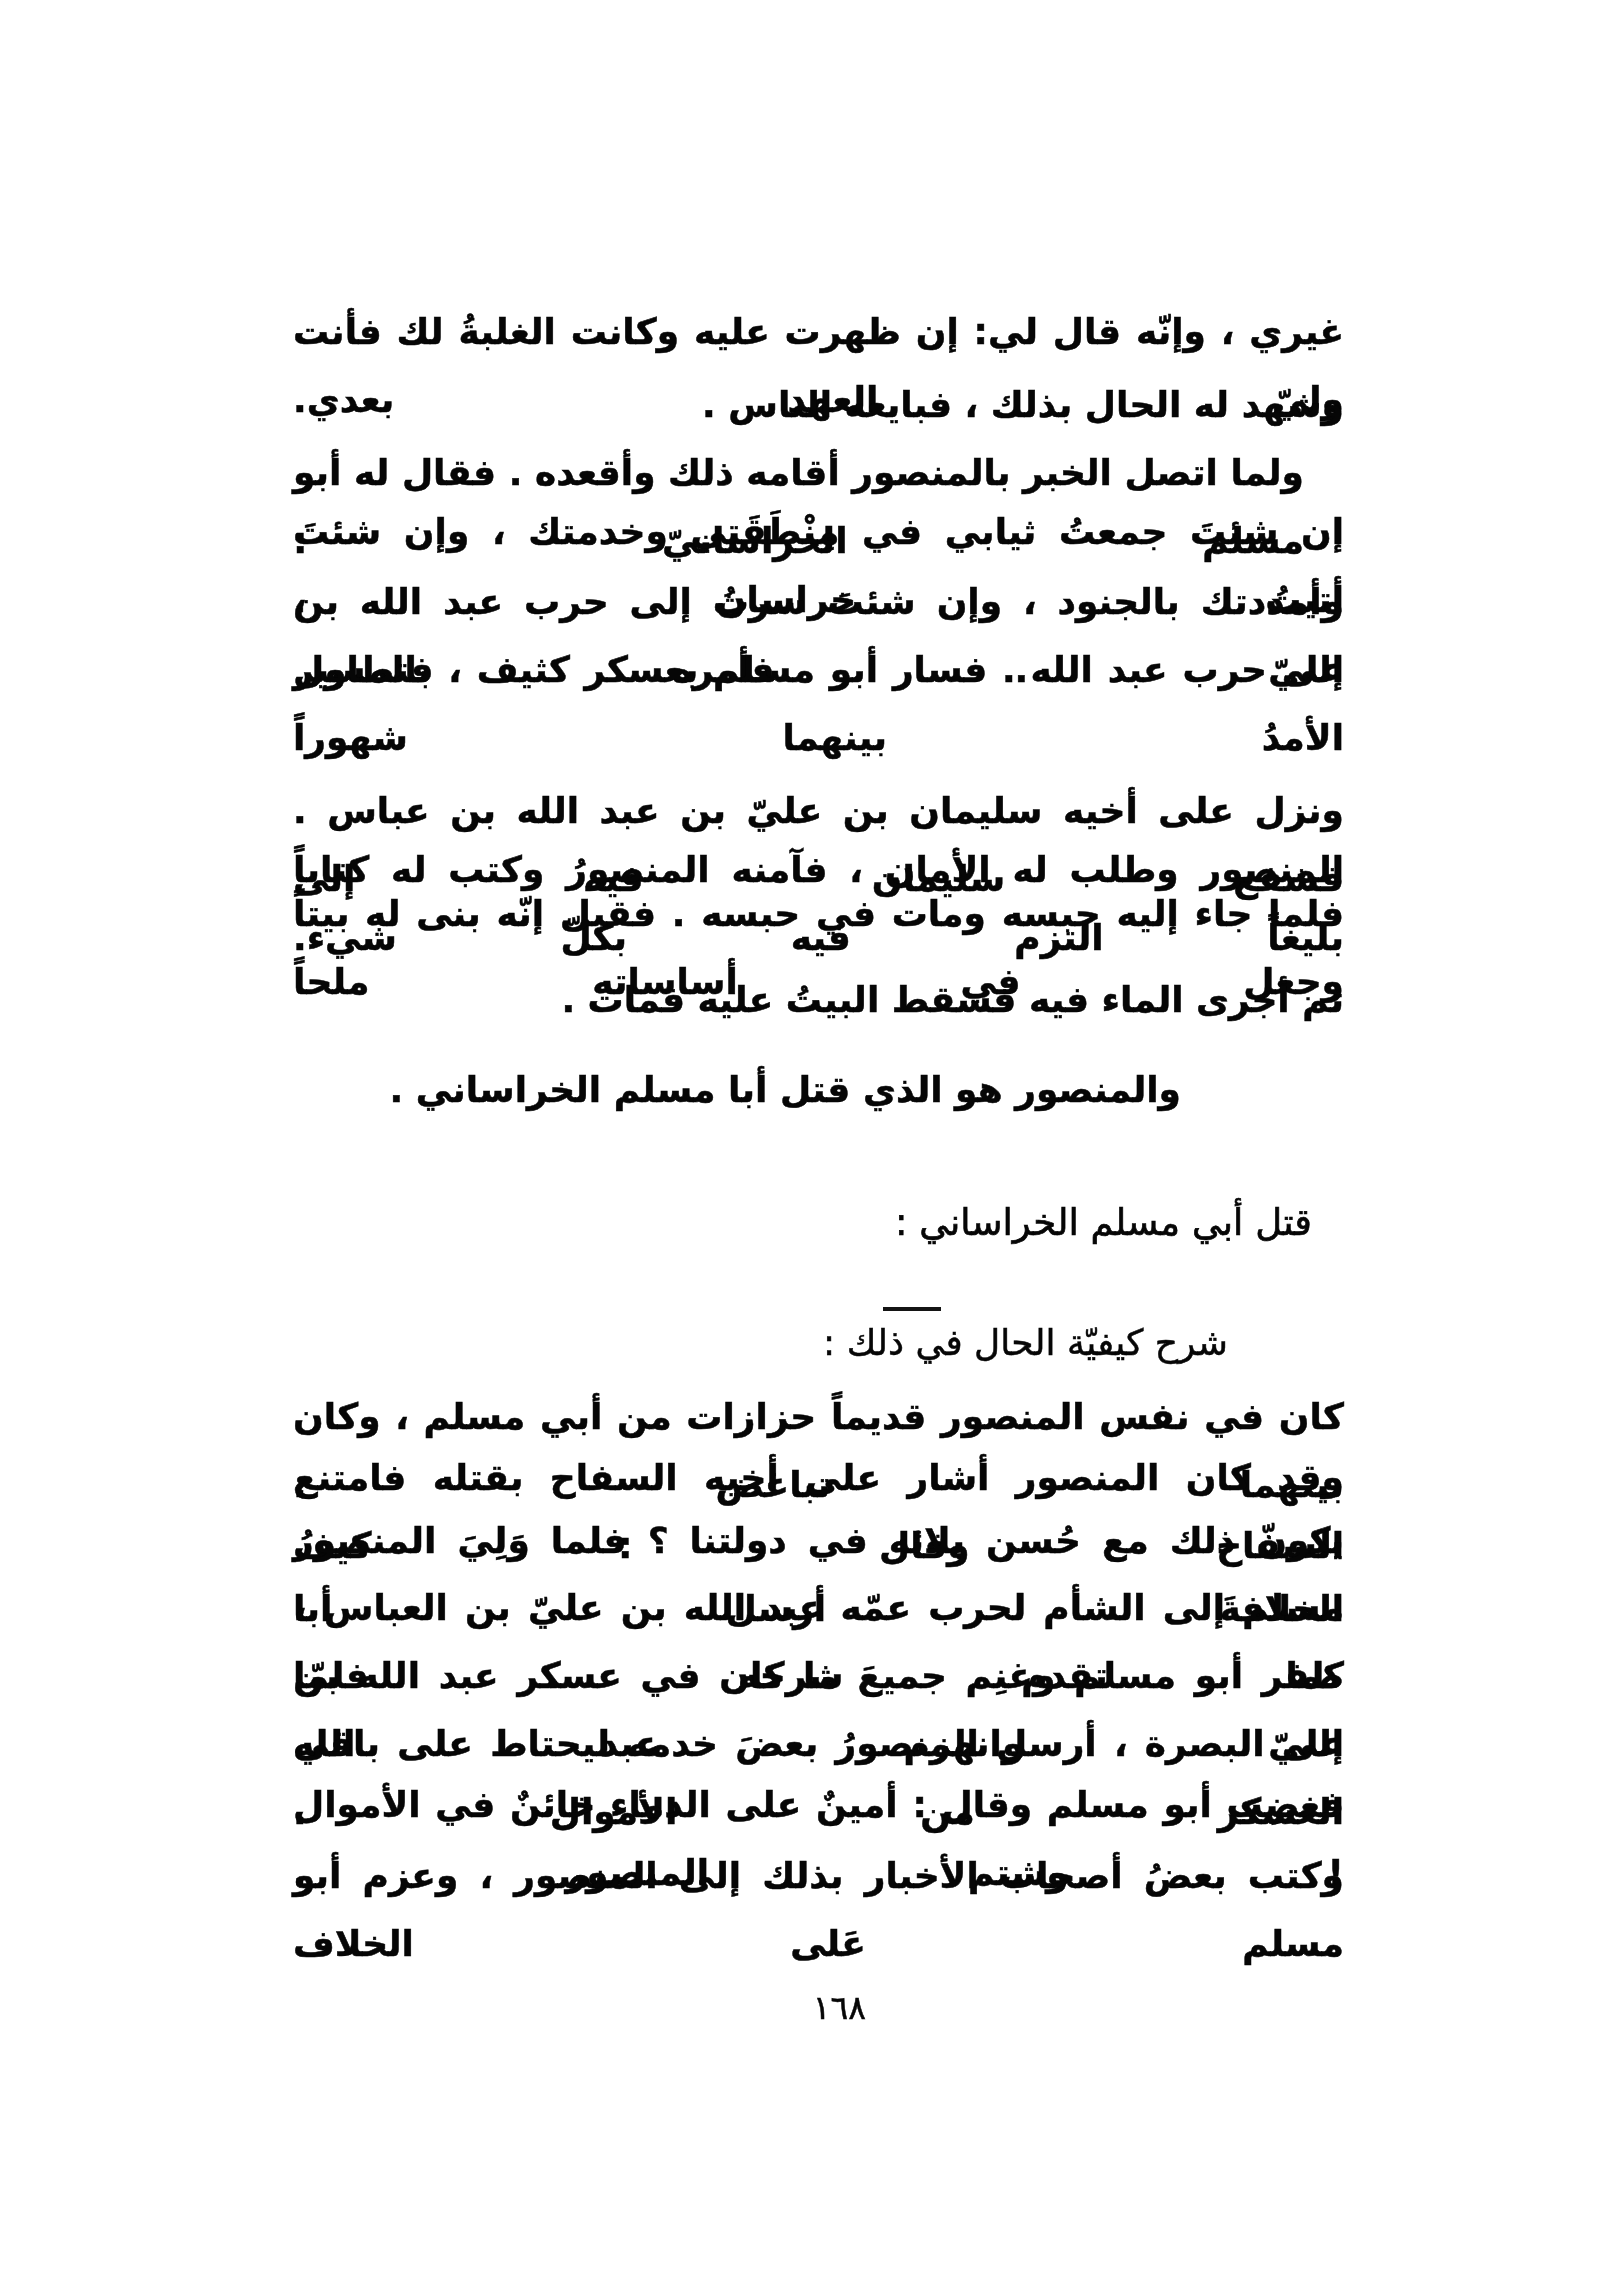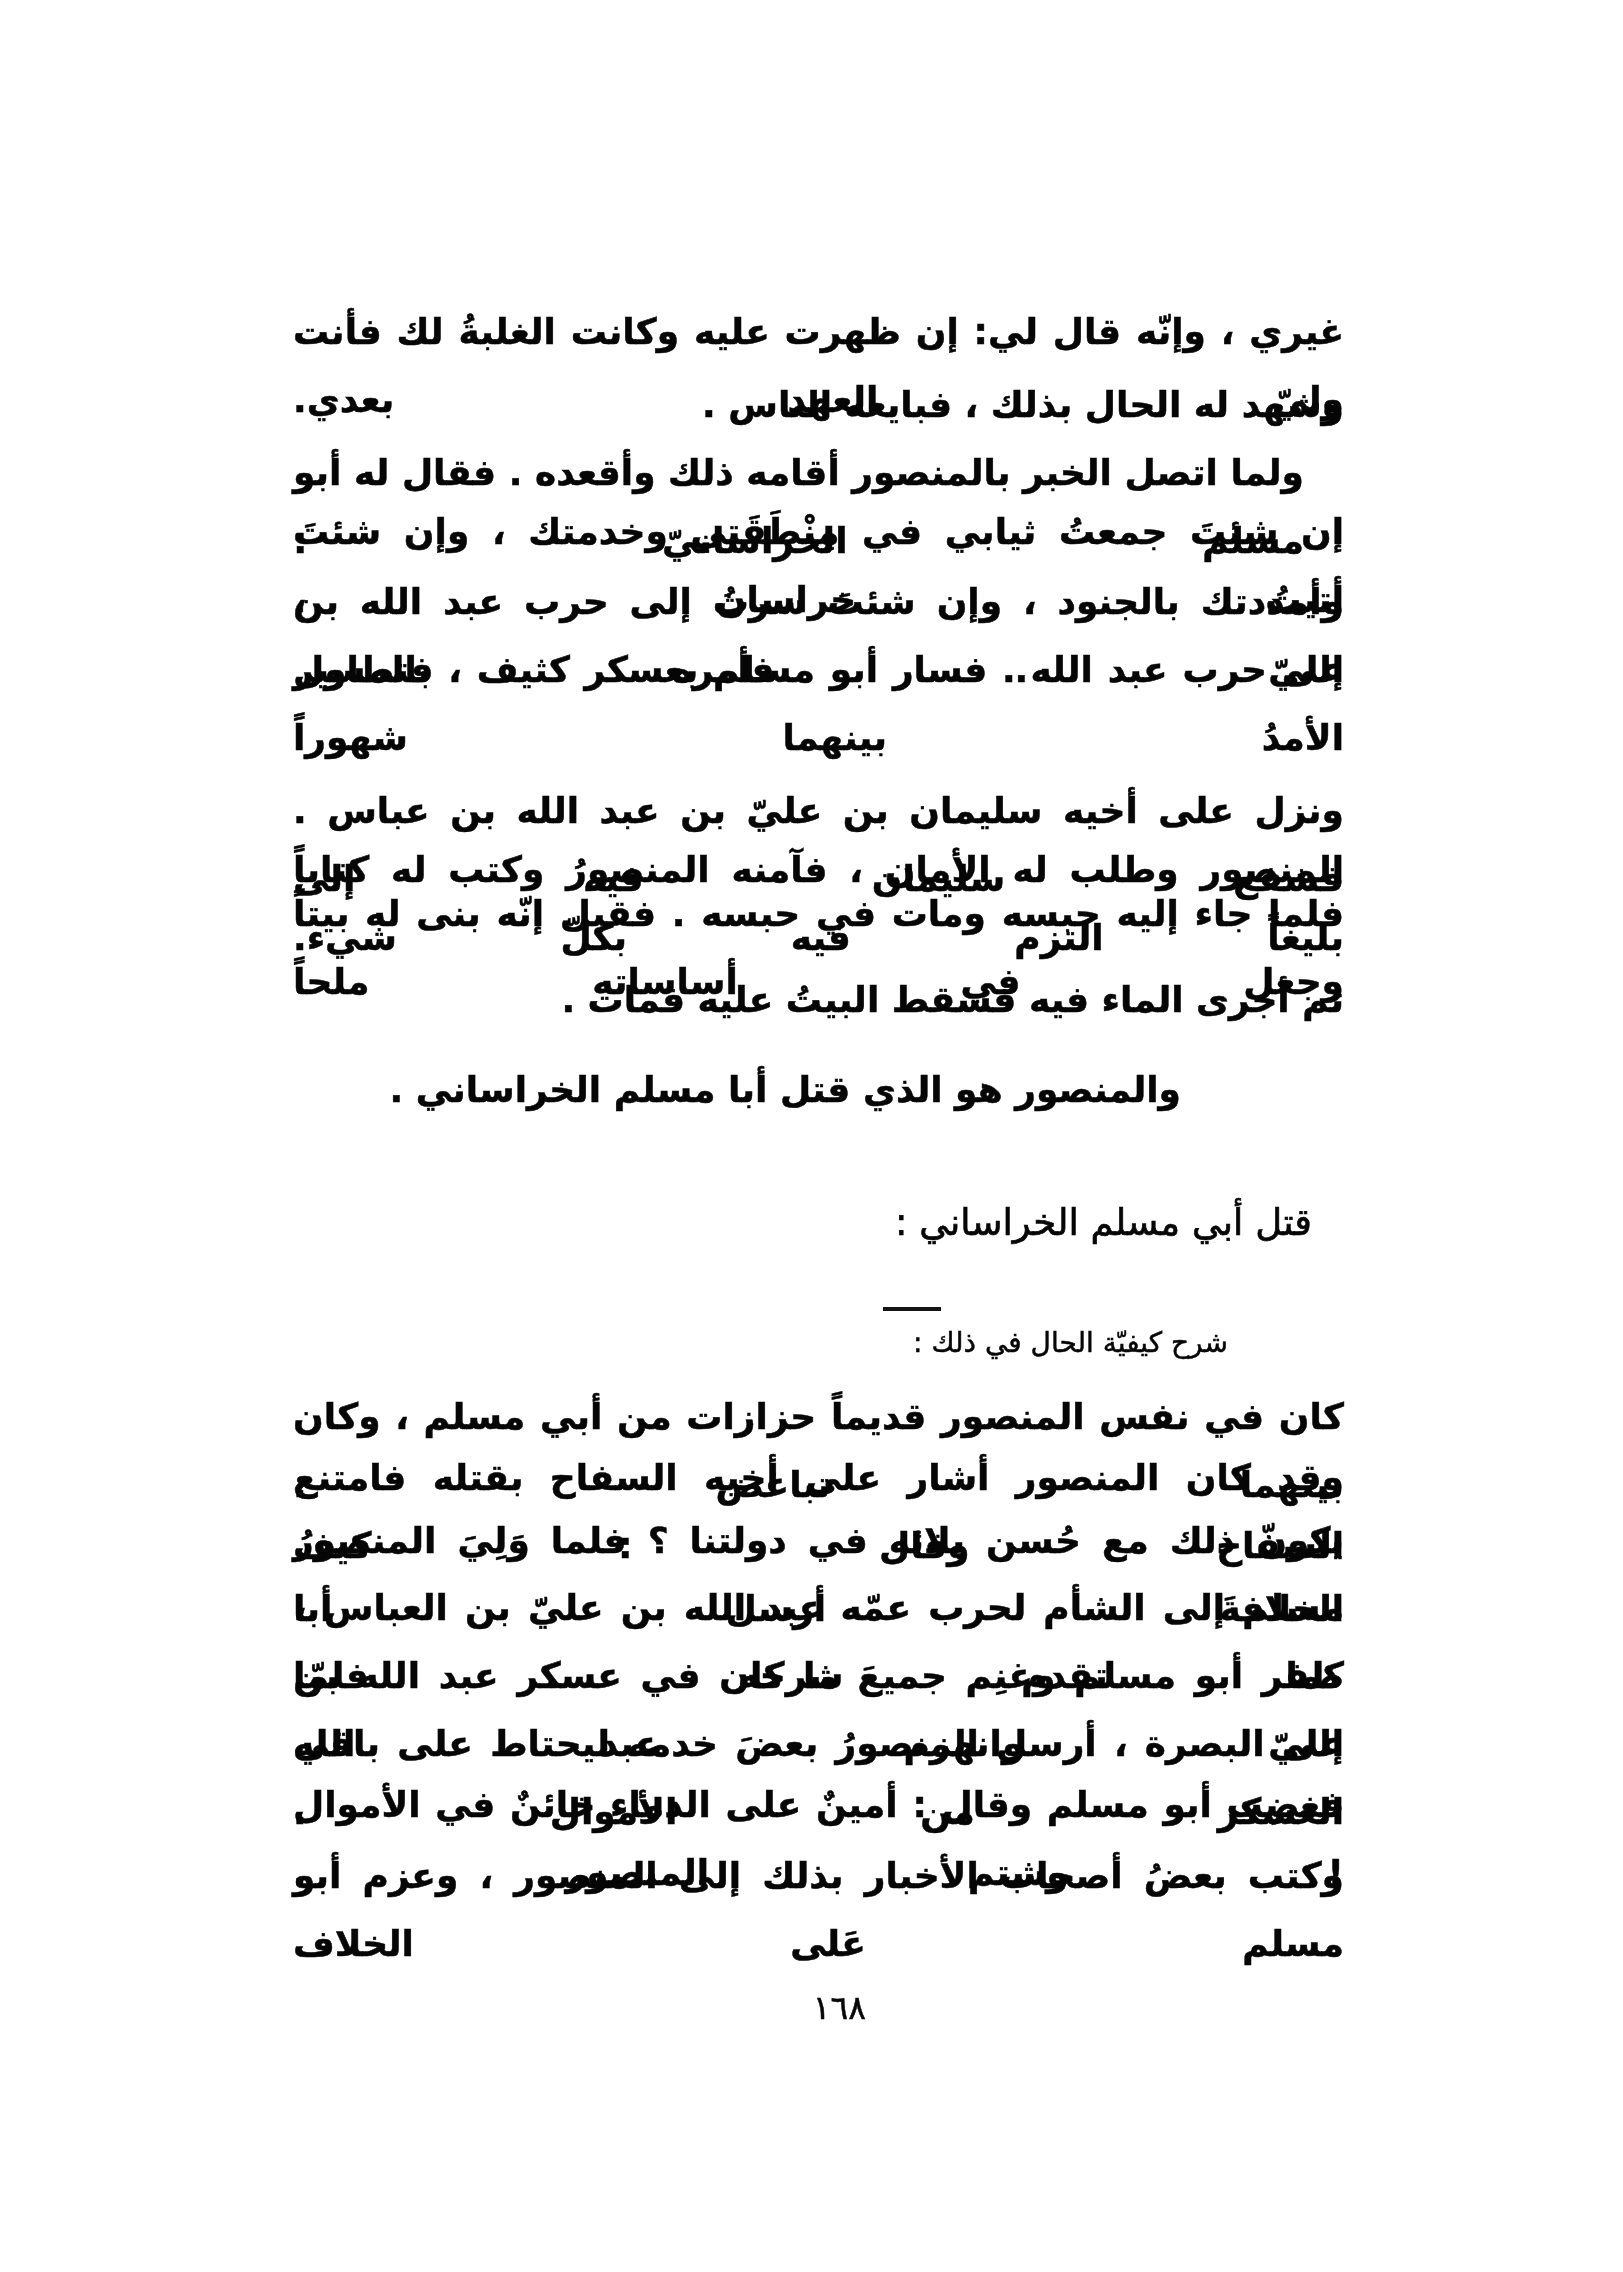--- a/index.html
+++ b/index.html
@@ -49,21 +49,21 @@
     font-weight: normal;
     -webkit-text-stroke: 0.7px currentColor;
     text-align: right;
   }
   .subheading {
     position: absolute;
     top: 1309px;
     right: 396px;
     height: 68px;
     line-height: 68px;
-    font-size: 28px;
+    font-size: 36px;
     -webkit-text-stroke: 0.5px currentColor;
     text-align: right;
   }
   .dash {
     position: absolute;
     top: 1307px;
     left: 883px;
     width: 58px;
     height: 4.1px;
     background: #141414;

